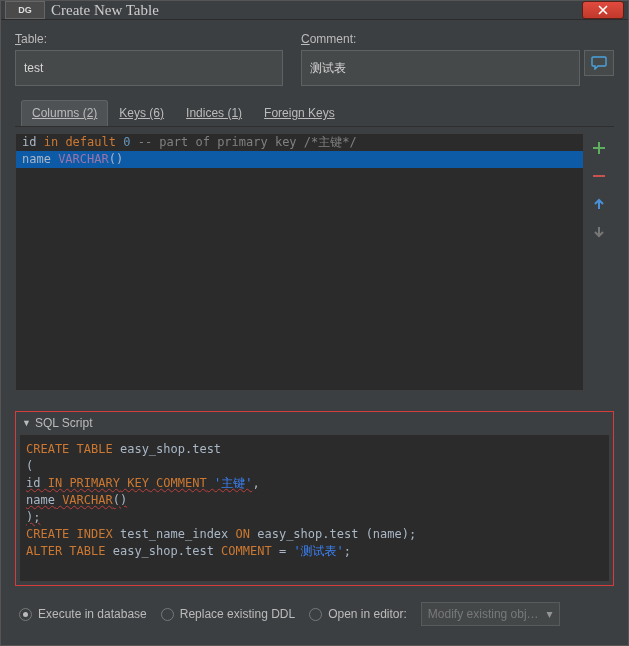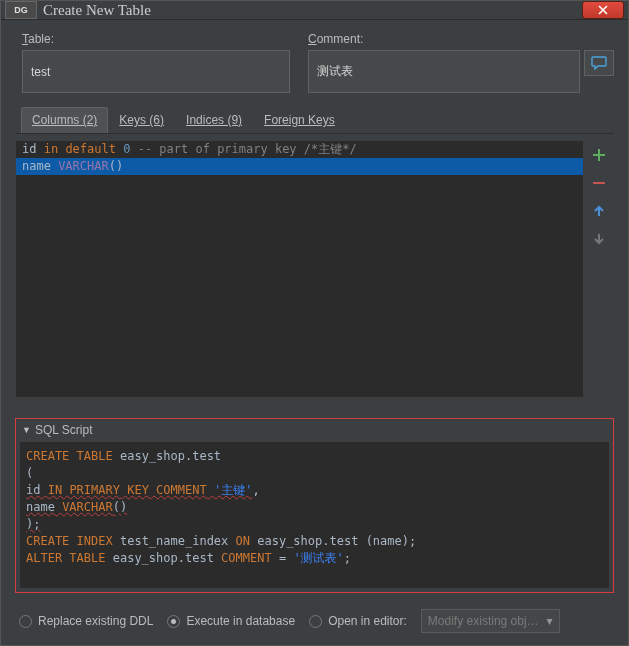--- a/index.html
+++ b/index.html
@@ -1,31 +1,31 @@
 <!DOCTYPE html>
 <html><head>
 <meta charset="utf-8">
 <style>
   * { box-sizing: border-box; margin: 0; padding: 0; }
   html, body { width: 629px; height: 646px; font-family: "Segoe UI", Arial, sans-serif; font-size: 12px; background: #3c3f41; color: #bbbbbb; overflow: hidden; }
   .window { width: 629px; height: 646px; background: #3c3f41; border: 1px solid #555; display: flex; flex-direction: column; }
   .titlebar { height: 28px; background: #3c3f41; display: flex; align-items: center; padding: 0 4px; border-bottom: 1px solid #2b2b2b; }
-  .titlebar .app-icon { width: 32px; height: 18px; background: #4a4a4a; color: #ddd; font-size: 9px; font-weight: bold; display: flex; align-items: center; justify-content: center; border: 1px solid #666; margin-right: 6px; }
+  .titlebar .app-icon { width: 40px; height: 18px; background: #4a4a4a; color: #ddd; font-size: 9px; font-weight: bold; display: flex; align-items: center; justify-content: center; border: 1px solid #666; margin-right: 6px; }
   .titlebar .title { flex: 1; color: #cdcdcd; font-size: 15px; font-family: Liberation Serif, serif; }
   .close-btn { width: 42px; height: 18px; background: linear-gradient(#e04b3e,#c0392b); border: 1px solid #5a1f18; border-radius: 3px; display: flex; align-items: center; justify-content: center; cursor: pointer; }
   .close-btn svg { width: 10px; height: 10px; }
   .body { flex: 1; padding: 12px 14px 10px 14px; display: flex; flex-direction: column; gap: 6px; }
   .row-top { display: flex; gap: 18px; }
   .field-group { display: flex; flex-direction: column; gap: 4px; }
-  .field-group.table { width: 268px; margin-left: 7px; }
+  .field-group.table { width: 268px; }
   .field-group.comment { flex: 1; }
   .field-label { color: #bbbbbb; font-size: 12px; }
   .field-label .ul { text-decoration: underline; }
   .input-row { display: flex; gap: 4px; }
-  .text-input { flex: 1; height: 43px; background: #45494a; border: 1px solid #5e6263; color: #d6d6d6; padding: 0 8px; font-size: 12px; outline: none; }
+  .text-input { flex: 1; height: 36px; background: #45494a; border: 1px solid #5e6263; color: #d6d6d6; padding: 0 8px; font-size: 12px; outline: none; }
   .comment-btn { width: 30px; height: 26px; background: #45494a; border: 1px solid #5e6263; display: flex; align-items: center; justify-content: center; cursor: pointer; }
   .comment-btn svg { width: 16px; height: 14px; }
   .tabs { display: flex; border-bottom: 1px solid #2e2e2e; margin-top: 8px; padding-left: 6px; }
   .tab { padding: 5px 10px 6px 10px; color: #bbbbbb; cursor: pointer; background: #3c3f41; border: 1px solid transparent; border-bottom: none; margin-right: 0; font-size: 12px; text-decoration: underline; }
   .tab.active { background: #4e5254; border-color: #5f6364; border-radius: 3px 3px 0 0; }
   .cols-area { display: flex; height: 258px; }
   .cols-list { flex: 1; background: #2b2b2b; border: 1px solid #3e3e3e; font-family: "Consolas","Menlo",monospace; font-size: 12px; line-height: 17px; overflow: hidden; }
   .col-line { padding: 0 6px; white-space: pre; }
   .col-line.sel { background: #0d5aa7; }
   .kw { color: #cc7832; }
@@ -81,21 +81,21 @@
               <path d="M2 1 h12 a1 1 0 0 1 1 1 v7 a1 1 0 0 1 -1 1 h-7 l-3 3 v-3 h-2 a1 1 0 0 1 -1 -1 v-7 a1 1 0 0 1 1 -1 z" fill="none" stroke="#4aa3df" stroke-width="1.4"></path>
             </svg>
           </div>
         </div>
       </div>
     </div>
 
     <div class="tabs">
       <div class="tab active">Columns (2)</div>
       <div class="tab">Keys (6)</div>
-      <div class="tab">Indices (9)</div>
+      <div class="tab">Indices (1)</div>
       <div class="tab">Foreign Keys</div>
     </div>
 
     <div class="cols-area">
       <div class="cols-list">
         <div class="col-line"><span class="ident">id</span> <span class="kw">in</span> <span class="kw">default</span> <span class="num">0</span> <span class="cmt">-- part of primary key /*主键*/</span></div>
         <div class="col-line sel"><span class="ident">name</span> <span class="type">VARCHAR</span><span class="paren">()</span></div>
       </div>
       <div class="side-buttons">
         <div class="sb">
@@ -132,26 +132,26 @@
 <div>    <span class="squiggle"><span>id</span> <span class="kw">IN</span> <span class="kw">PRIMARY</span> <span class="kw">KEY</span> <span class="kw">COMMENT</span> <span class="str">'主键'</span></span><span>,</span></div>
 <div>    <span class="squiggle"><span>name</span> <span class="kw">VARCHAR</span><span>()</span></span></div>
 <div><span class="squiggle">);</span></div>
 <div><span class="kw">CREATE</span> <span class="kw">INDEX</span> <span>test_name_index</span> <span class="kw">ON</span> <span>easy_shop.test</span> <span>(name)</span><span>;</span></div>
 <div><span class="kw">ALTER</span> <span class="kw">TABLE</span> <span>easy_shop.test</span> <span class="kw">COMMENT</span> <span>=</span> <span class="str">'测试表'</span><span>;</span></div>
       </div>
     </div>
 
     <div class="opts-row">
       <label class="radio">
+        <span class="dot on"></span>
+        <span>Execute in database</span>
+      </label>
+      <label class="radio">
         <span class="dot"></span>
         <span>Replace existing DDL</span>
-      </label>
-      <label class="radio">
-        <span class="dot on"></span>
-        <span>Execute in database</span>
       </label>
       <label class="radio">
         <span class="dot"></span>
         <span>Open in editor:</span>
       </label>
       <div class="combo disabled">
         <span>Modify existing obj…</span>
         <span class="arr">▾</span>
       </div>
     </div>

